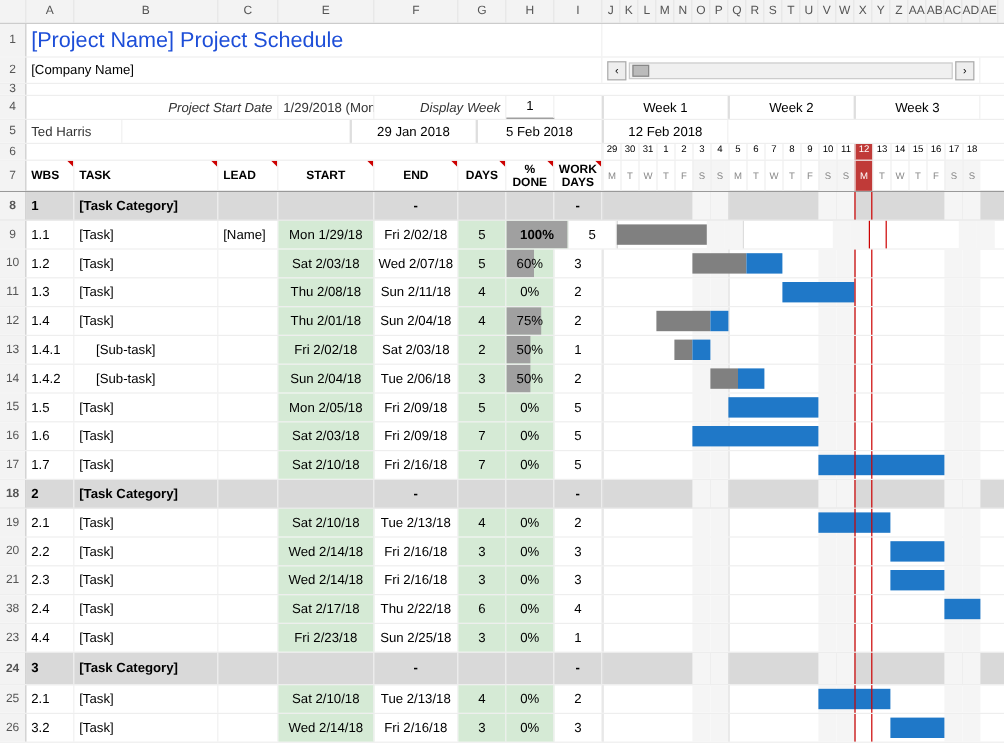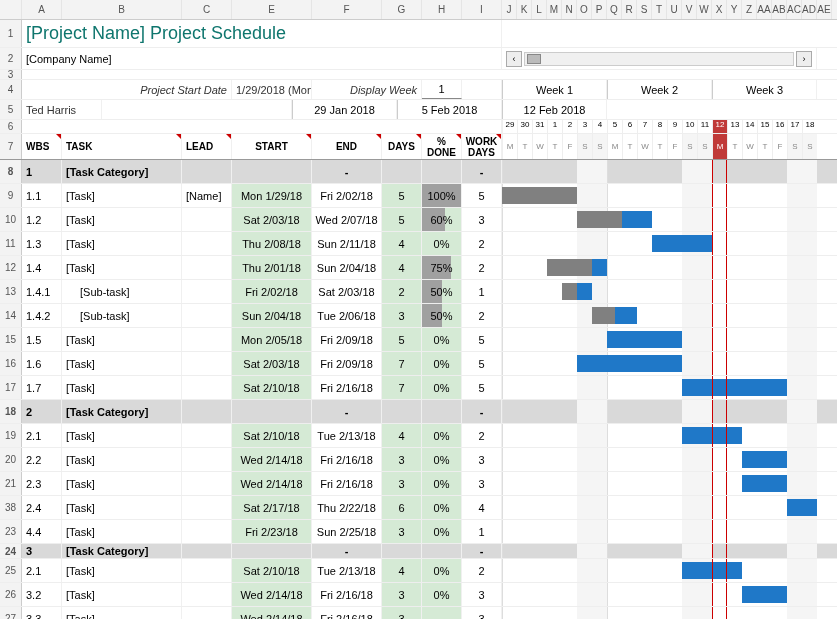--- a/index.html
+++ b/index.html
@@ -5,21 +5,21 @@
   * { box-sizing: border-box; margin: 0; padding: 0; }
   body { font-family: Arial, sans-serif; font-size: 11px; background: #fff; width: 837px; overflow: hidden; }
   .sheet { position: relative; }
   .colhdr { display: flex; background: #f3f3f3; border-bottom: 1px solid #ccc; height: 20px; }
   .colhdr .ch { text-align: center; font-size: 10px; color: #555; border-right: 1px solid #e5e5e5; line-height: 20px; }
   .rows { display: flex; flex-direction: column; }
   .row { display: flex; align-items: stretch; border-bottom: 1px solid #eee; }
   .rh { width: 22px; background: #f3f3f3; border-right: 1px solid #ccc; text-align: center; font-size: 10px; color: #555; display: flex; align-items: center; justify-content: center; }
   .cells { display: flex; flex: 1; position: relative; }
   .cell { border-right: 1px solid #f0f0f0; padding: 2px 4px; display: flex; align-items: center; overflow: hidden; white-space: nowrap; }
-  .title { font-size: 18px; color: #0f766e; font-family: Arial; }
+  .title { font-size: 18px; color: #1d4ed8; font-family: Arial; }
   .infolabel { justify-content: flex-end; color: #333; font-style: italic; }
   .infoval { color: #333; }
   .hdrcell { font-weight: bold; font-size: 10px; position: relative; }
   .hdrcell::before { content: ''; position: absolute; top: 0; right: 0; border-top: 5px solid #c00; border-left: 5px solid transparent; }
   .catrow { background: #d9d9d9; font-weight: bold; }
   .greencell { background: #d5ead5; justify-content: center; }
   .centercell { justify-content: center; }
   .pctcell { position: relative; justify-content: center; }
   .pctfill { position: absolute; top: 0; left: 0; bottom: 0; background: #a0a0a0; }
   .pcttext { position: relative; z-index: 1; }
@@ -230,21 +230,21 @@
       </div>
       <div class="row" style="height: 24px;">
         <div class="rh">9</div>
         <div class="cells">
           <div class="cell " style="width: 40px;">1.1</div>
           <div class="cell " style="width: 120px;">[Task]</div>
           <div class="cell " style="width: 50px;">[Name]</div>
           <div class="cell greencell" style="width: 80px;">Mon 1/29/18</div>
           <div class="cell centercell" style="width: 70px;">Fri 2/02/18</div>
           <div class="cell greencell" style="width: 40px;">5</div>
-          <div class="cell greencell pctcell" style="width: 40px;">
+          <div class="cell greencell pctcell" style="width: 52px; font-weight: bold;">
             <div class="pctfill" style="width: 100%;"></div>
             <span class="pcttext">100%</span>
           </div>
           <div class="cell centercell" style="width: 40px;">5</div>
           <div class="gantt-row">
             <div class="stripe" style="left: 0px; border-left: 1px solid rgb(221, 221, 221);"></div>
             <div class="stripe" style="left: 15px;"></div>
             <div class="stripe" style="left: 30px;"></div>
             <div class="stripe" style="left: 45px;"></div>
             <div class="stripe" style="left: 60px;"></div>
@@ -828,21 +828,21 @@
             <div class="stripe" style="left: 225px;"></div>
             <div class="stripe" style="left: 240px;"></div>
             <div class="stripe" style="left: 255px;"></div>
             <div class="stripe" style="left: 270px;"></div>
             <div class="stripe" style="left: 285px; background: rgb(245, 245, 245);"></div>
             <div class="stripe" style="left: 300px; background: rgb(245, 245, 245);"></div>
             <div class="todayline" style="left: 210px;"></div>
           </div>
         </div>
       </div>
-      <div class="row catrow" style="height: 15px;">
+      <div class="row catrow" style="height: 27px;">
         <div class="rh">24</div>
         <div class="cells">
           <div class="cell " style="width: 40px;">3</div>
           <div class="cell " style="width: 120px;">[Task Category]</div>
           <div class="cell " style="width: 50px;"></div>
           <div class="cell centercell" style="width: 80px;"></div>
           <div class="cell centercell" style="width: 70px;">-</div>
           <div class="cell centercell" style="width: 40px;"></div>
           <div class="cell centercell" style="width: 40px;">
             <span class="pcttext"></span>

